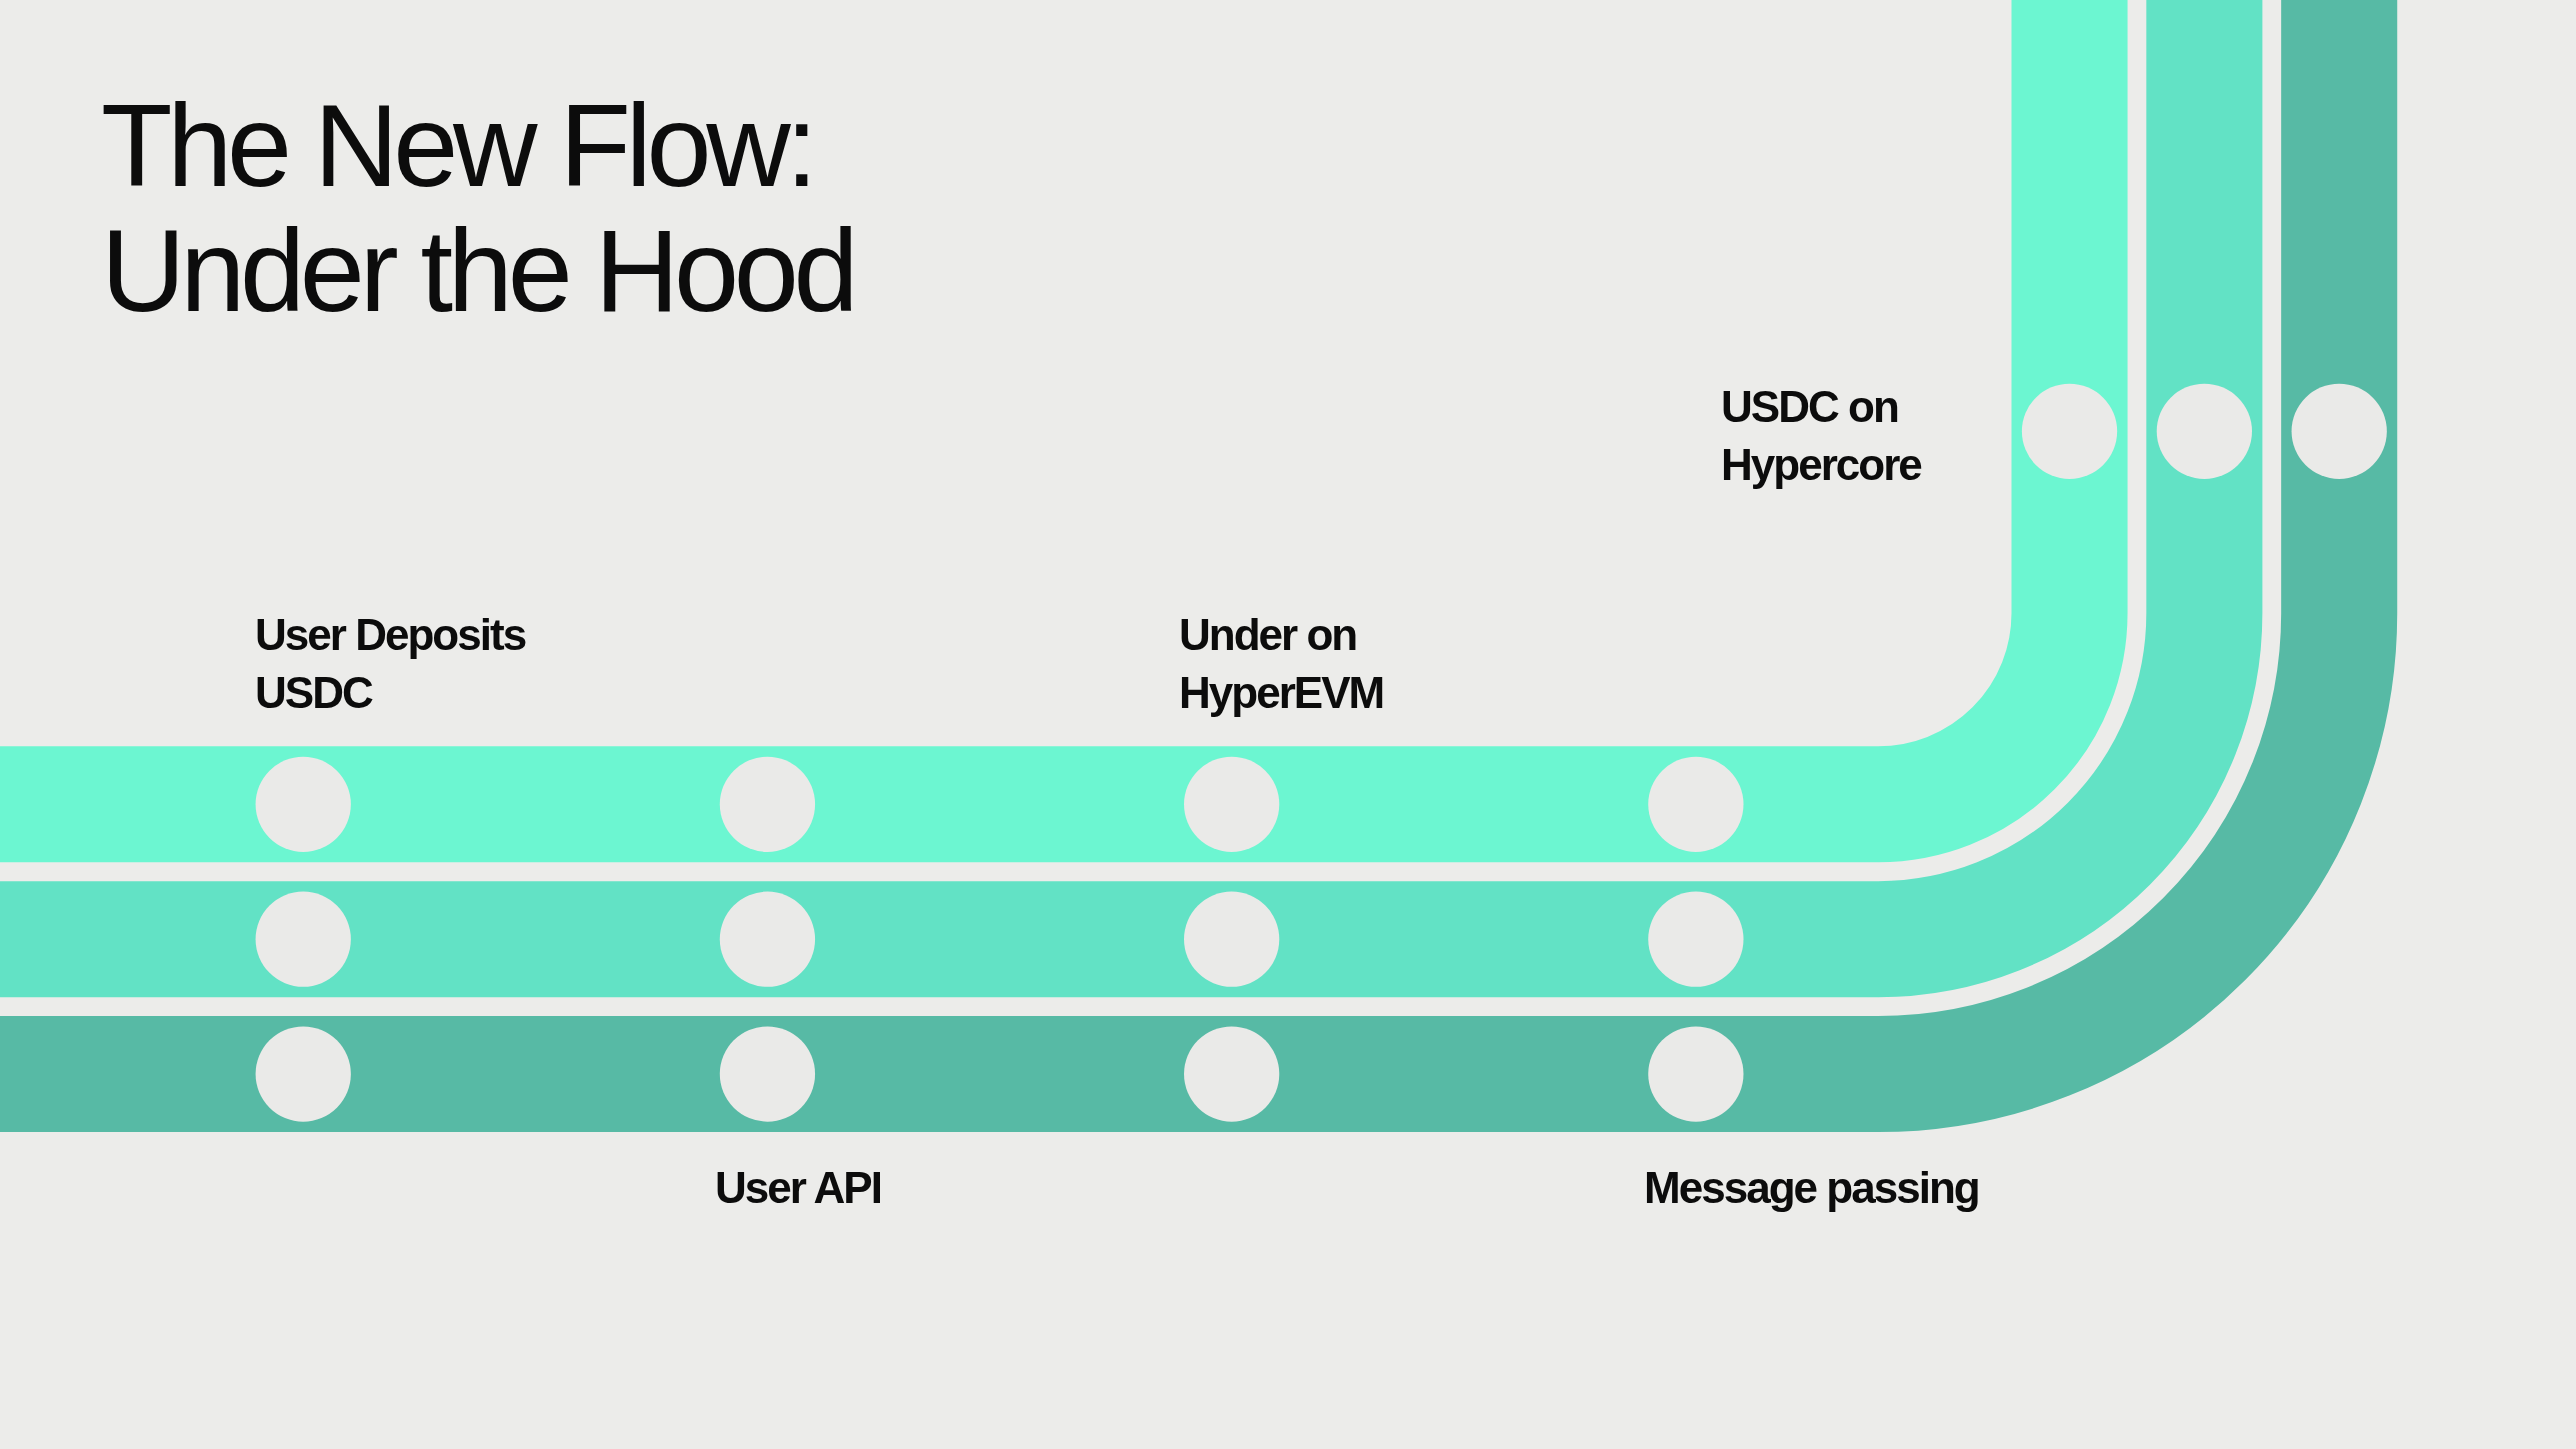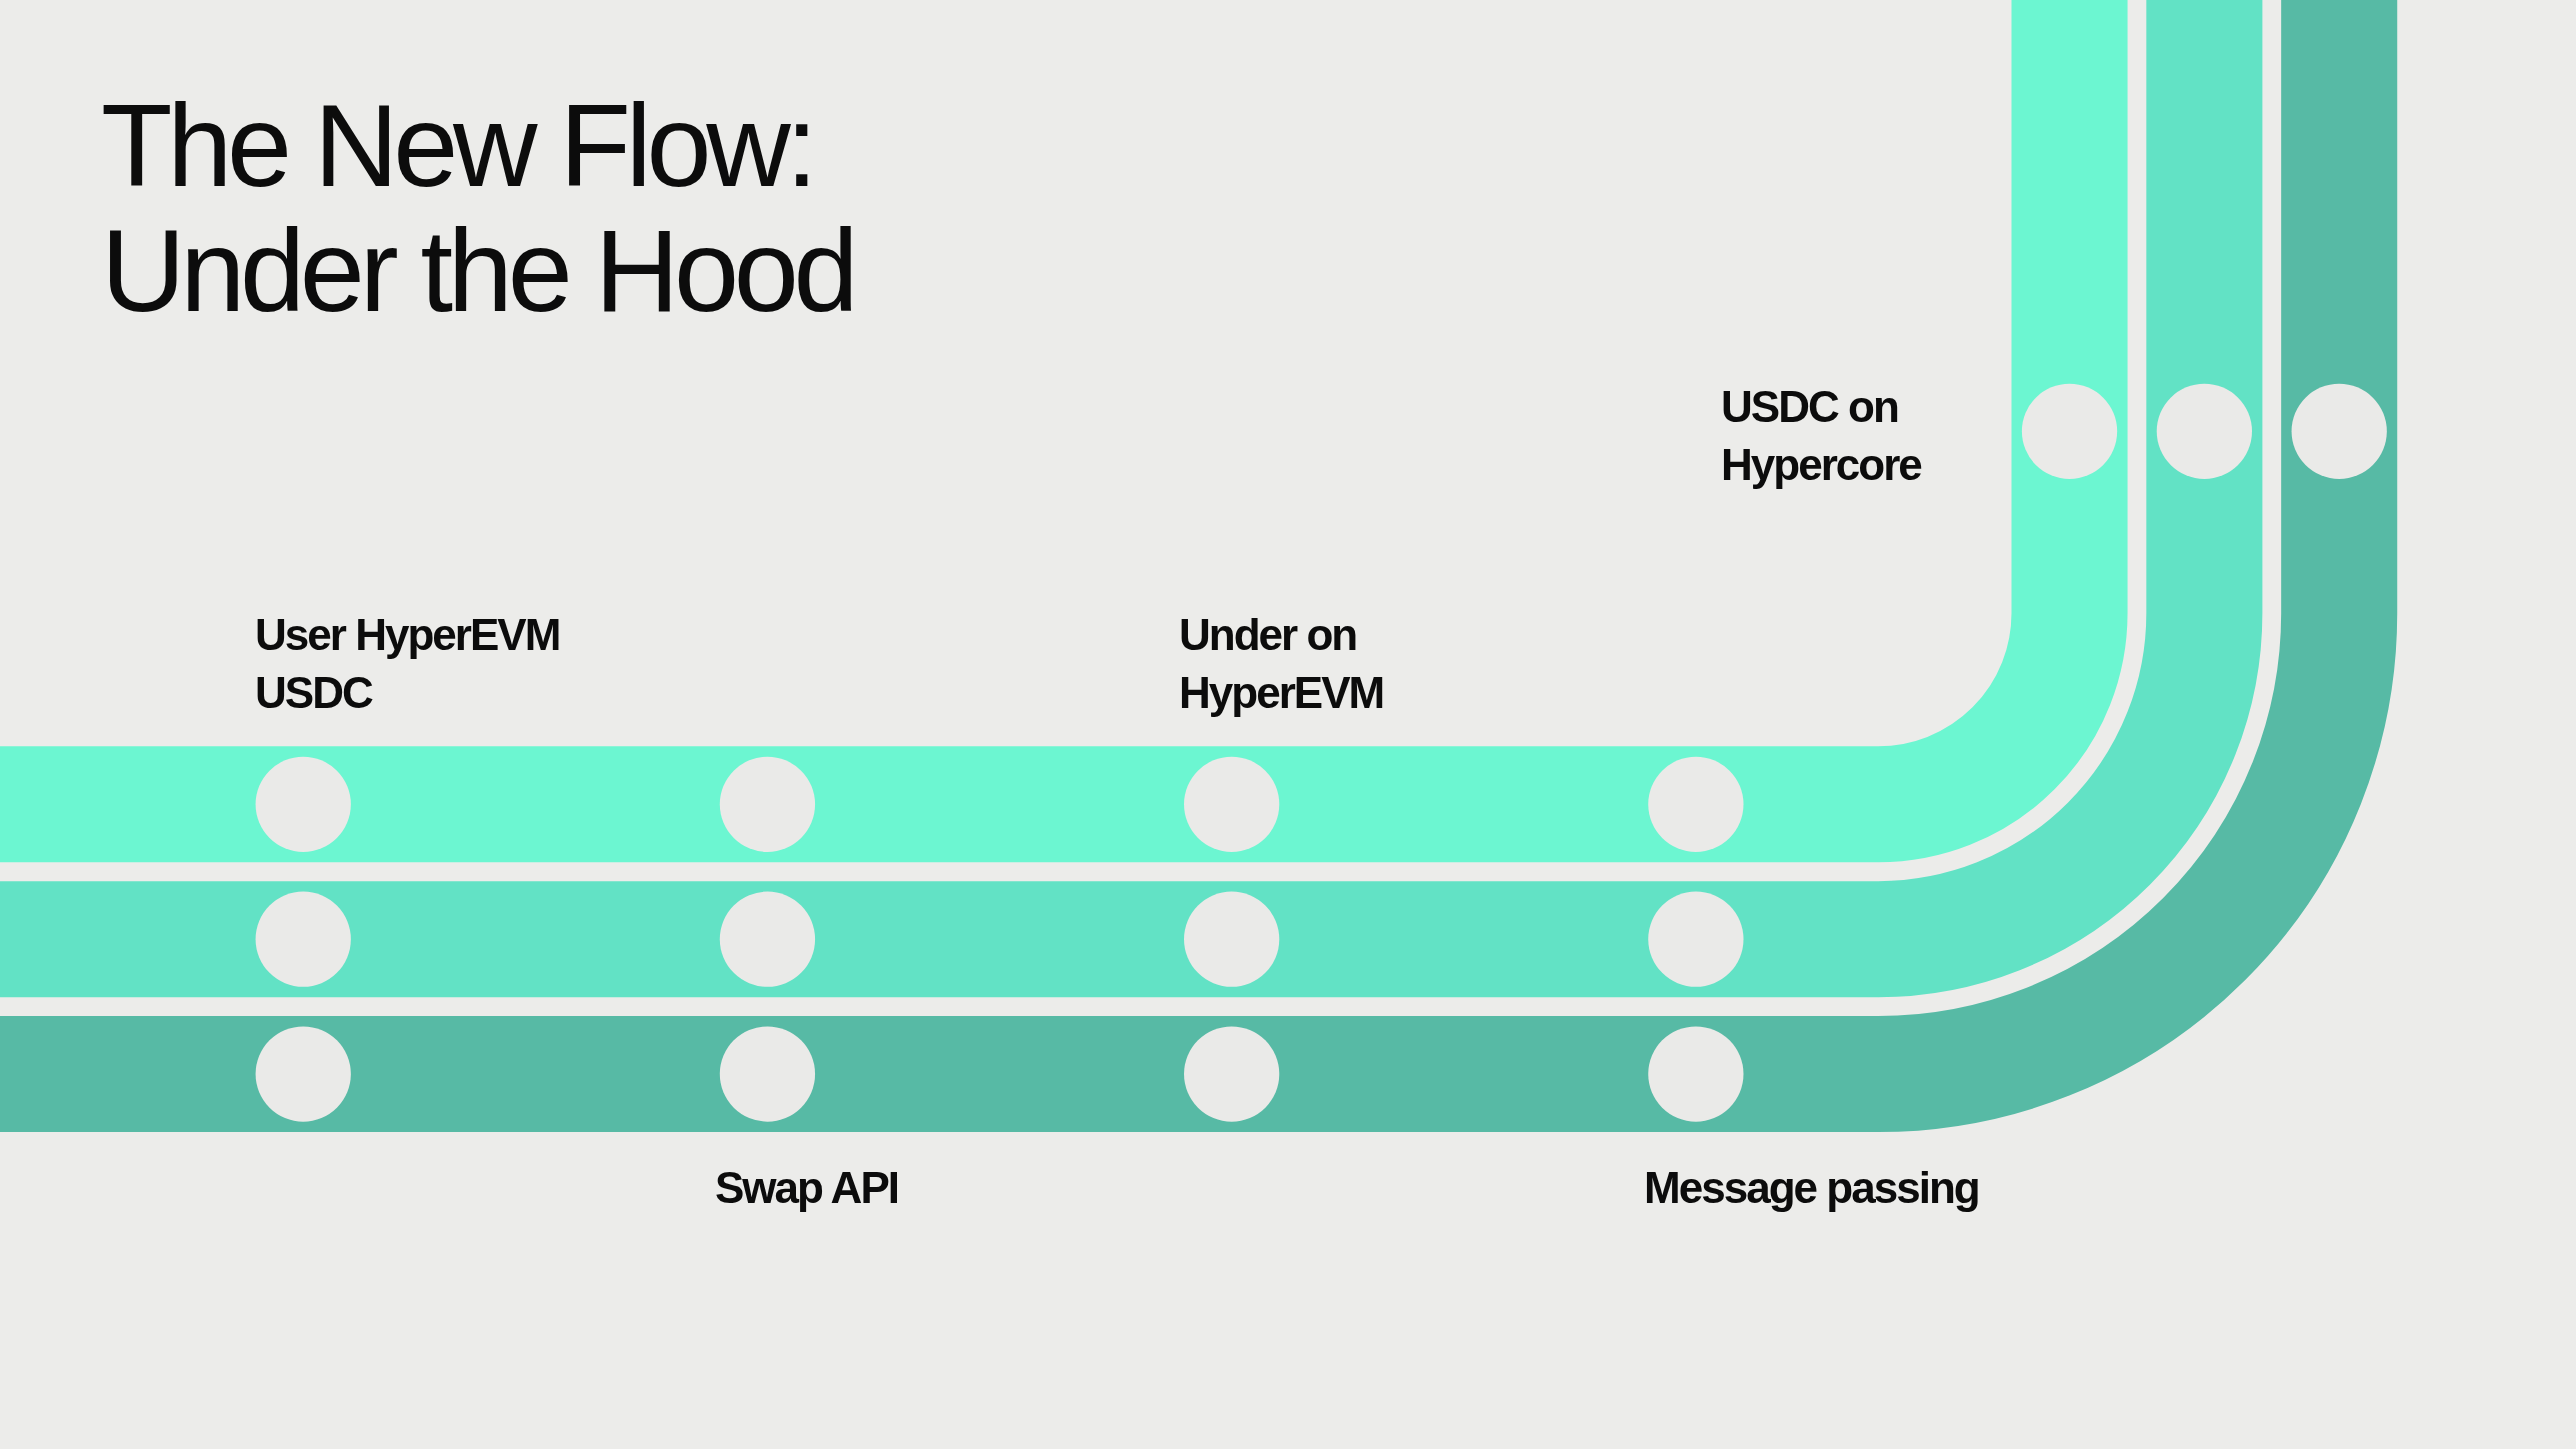--- a/index.html
+++ b/index.html
@@ -67,27 +67,27 @@
       <circle cx="2528" cy="1400" r="71" fill="#EAEAE8"></circle>
       <circle cx="2528" cy="1601" r="71" fill="#EAEAE8"></circle>
       <circle cx="3085" cy="643" r="71" fill="#EAEAE8"></circle>
       <circle cx="3286" cy="643" r="71" fill="#EAEAE8"></circle>
       <circle cx="3487" cy="643" r="71" fill="#EAEAE8"></circle>
     </svg>
 
   <div class="title">The New Flow:
 Under the Hood</div>
 
-  <div class="label label--user-deposits">User HyperEVM
+  <div class="label label--user-deposits">User Deposits
 USDC</div>
 
   <div class="label label--fill-on">Under on
 HyperEVM</div>
 
-  <div class="label label--swap-api">Swap API</div>
+  <div class="label label--swap-api">User API</div>
 
   <div class="label label--message-passing">Message passing
 between HyperEVM
 and HyperCore</div>
 
   <div class="label label--usdc-hypercore">USDC on
 Hypercore</div>
 
 </div>
 

